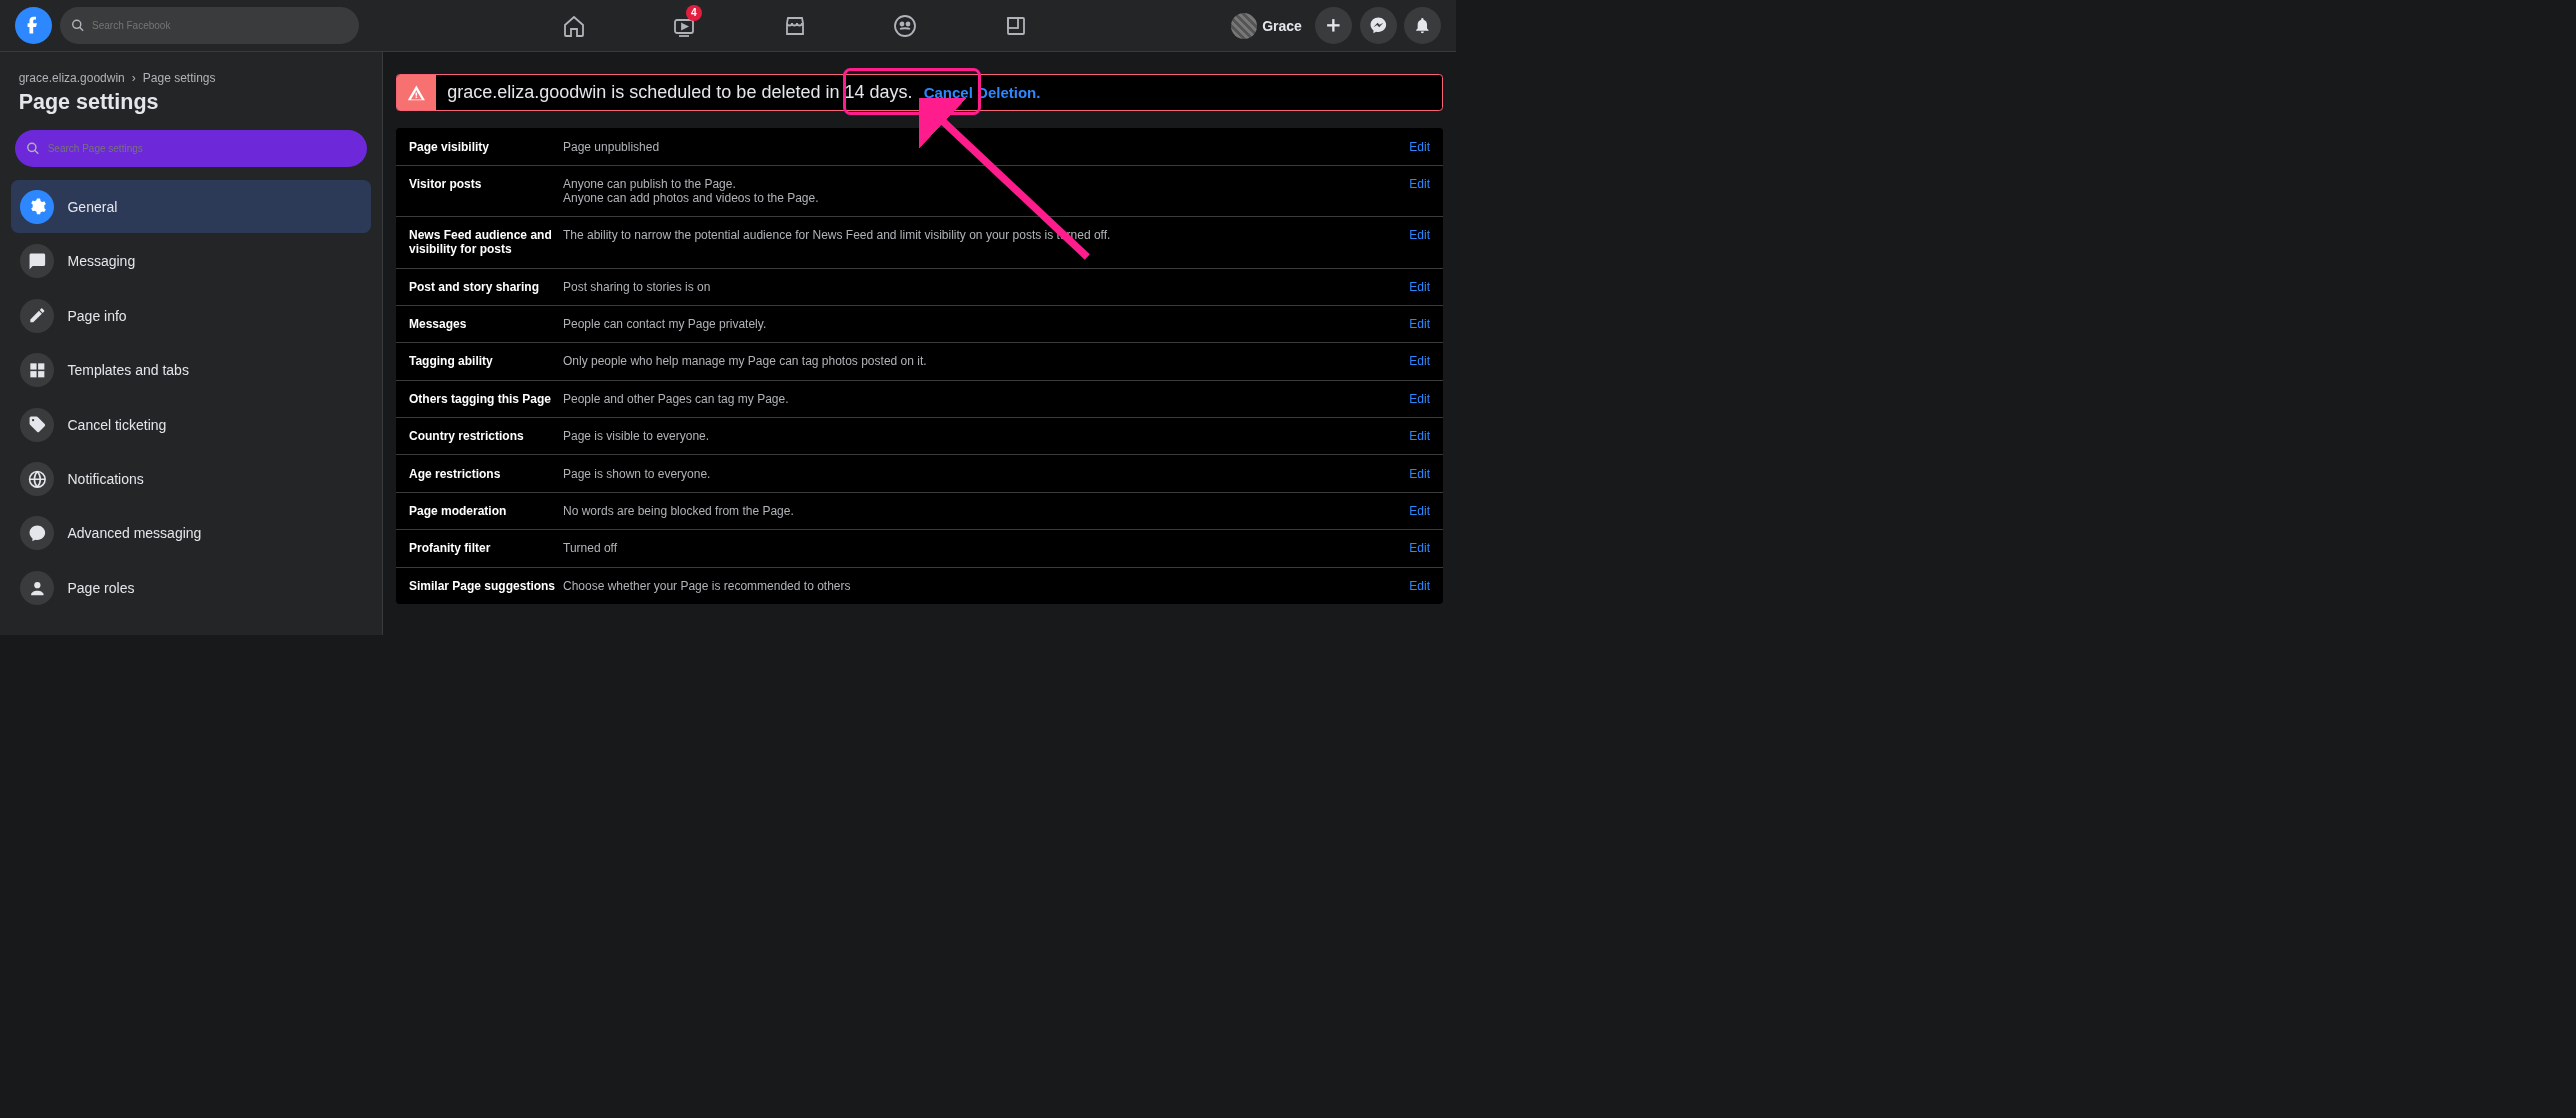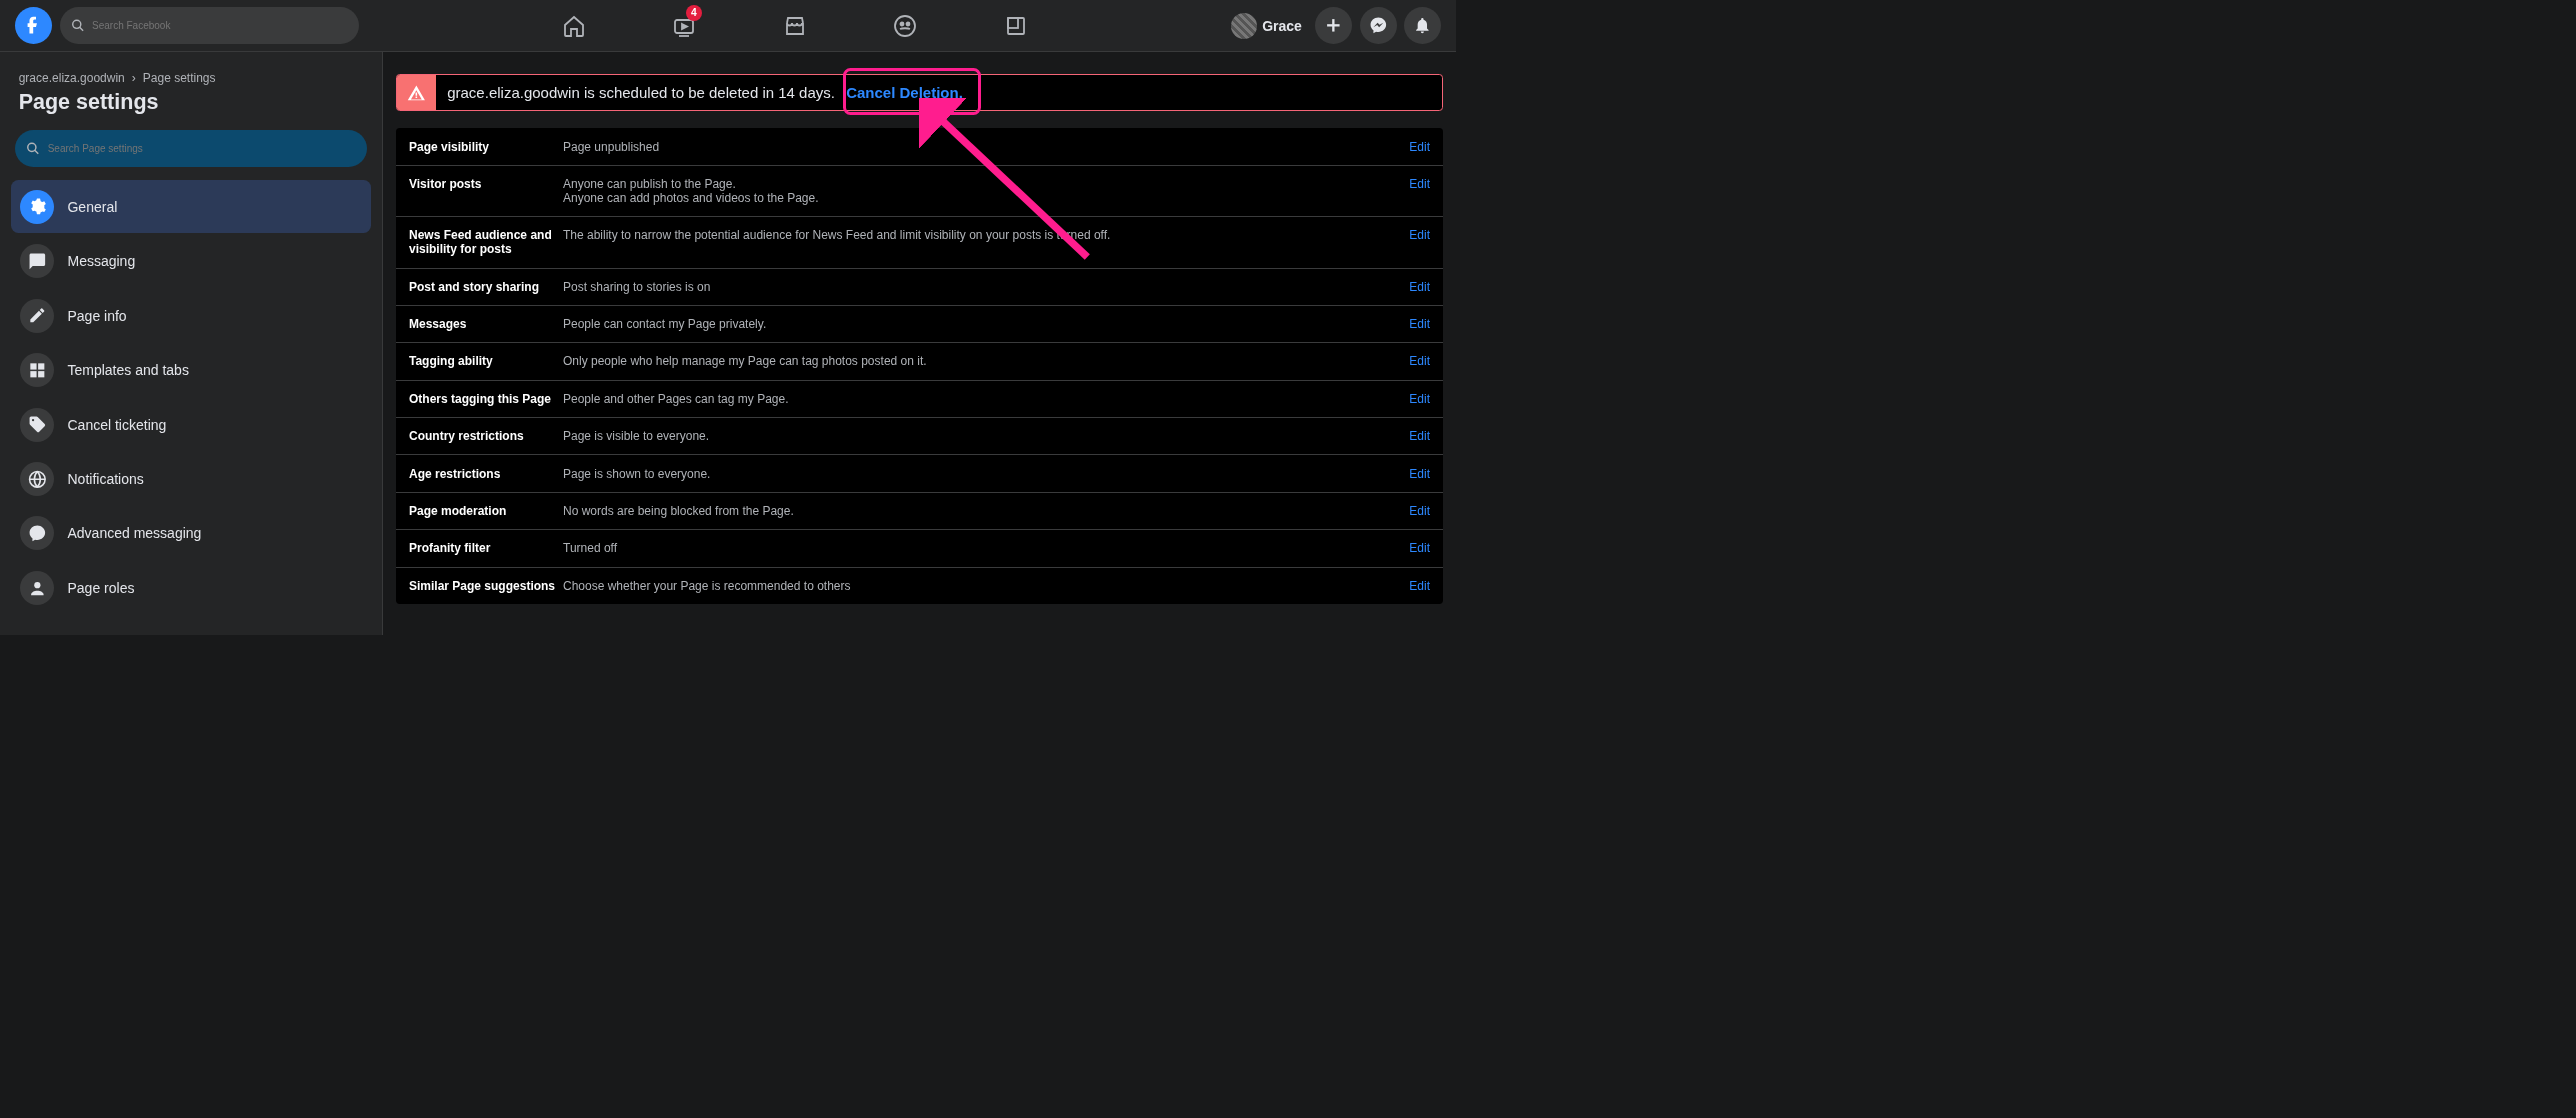--- a/index.html
+++ b/index.html
@@ -125,21 +125,21 @@
       padding: 3.7px 11.2px;
     }
     .breadcrumb-sep { margin: 0 3.7px; }
     .page-title {
       font-size: 21.5px;
       font-weight: 700;
       padding: 1.9px 11.2px 15px;
     }
     .search-sidebar {
       margin: 0 7.5px 13px;
-      background: #0c4a6e;
+      background: #6d28d9;
       border-radius: 47px;
       height: 37px;
       display: flex;
       align-items: center;
       padding: 0 11.2px;
       color: #b0b3b8;
     }
     .sidebar-item {
       display: flex;
       align-items: center;
@@ -187,21 +187,21 @@
       background: #f87171;
       color: #fff;
       width: 39px;
       height: 35px;
       display: flex;
       align-items: center;
       justify-content: center;
       border-radius: 2.8px 0 0 2.8px;
     }
     .alert-text {
-      font-size: 15px;
+      font-size: 18px;
       color: #e4e6eb;
     }
     .cancel-link {
       color: #2d88ff;
       font-weight: 700;
       font-size: 15px;
       text-decoration: none;
     }
     .highlight-box {
       position: absolute;

